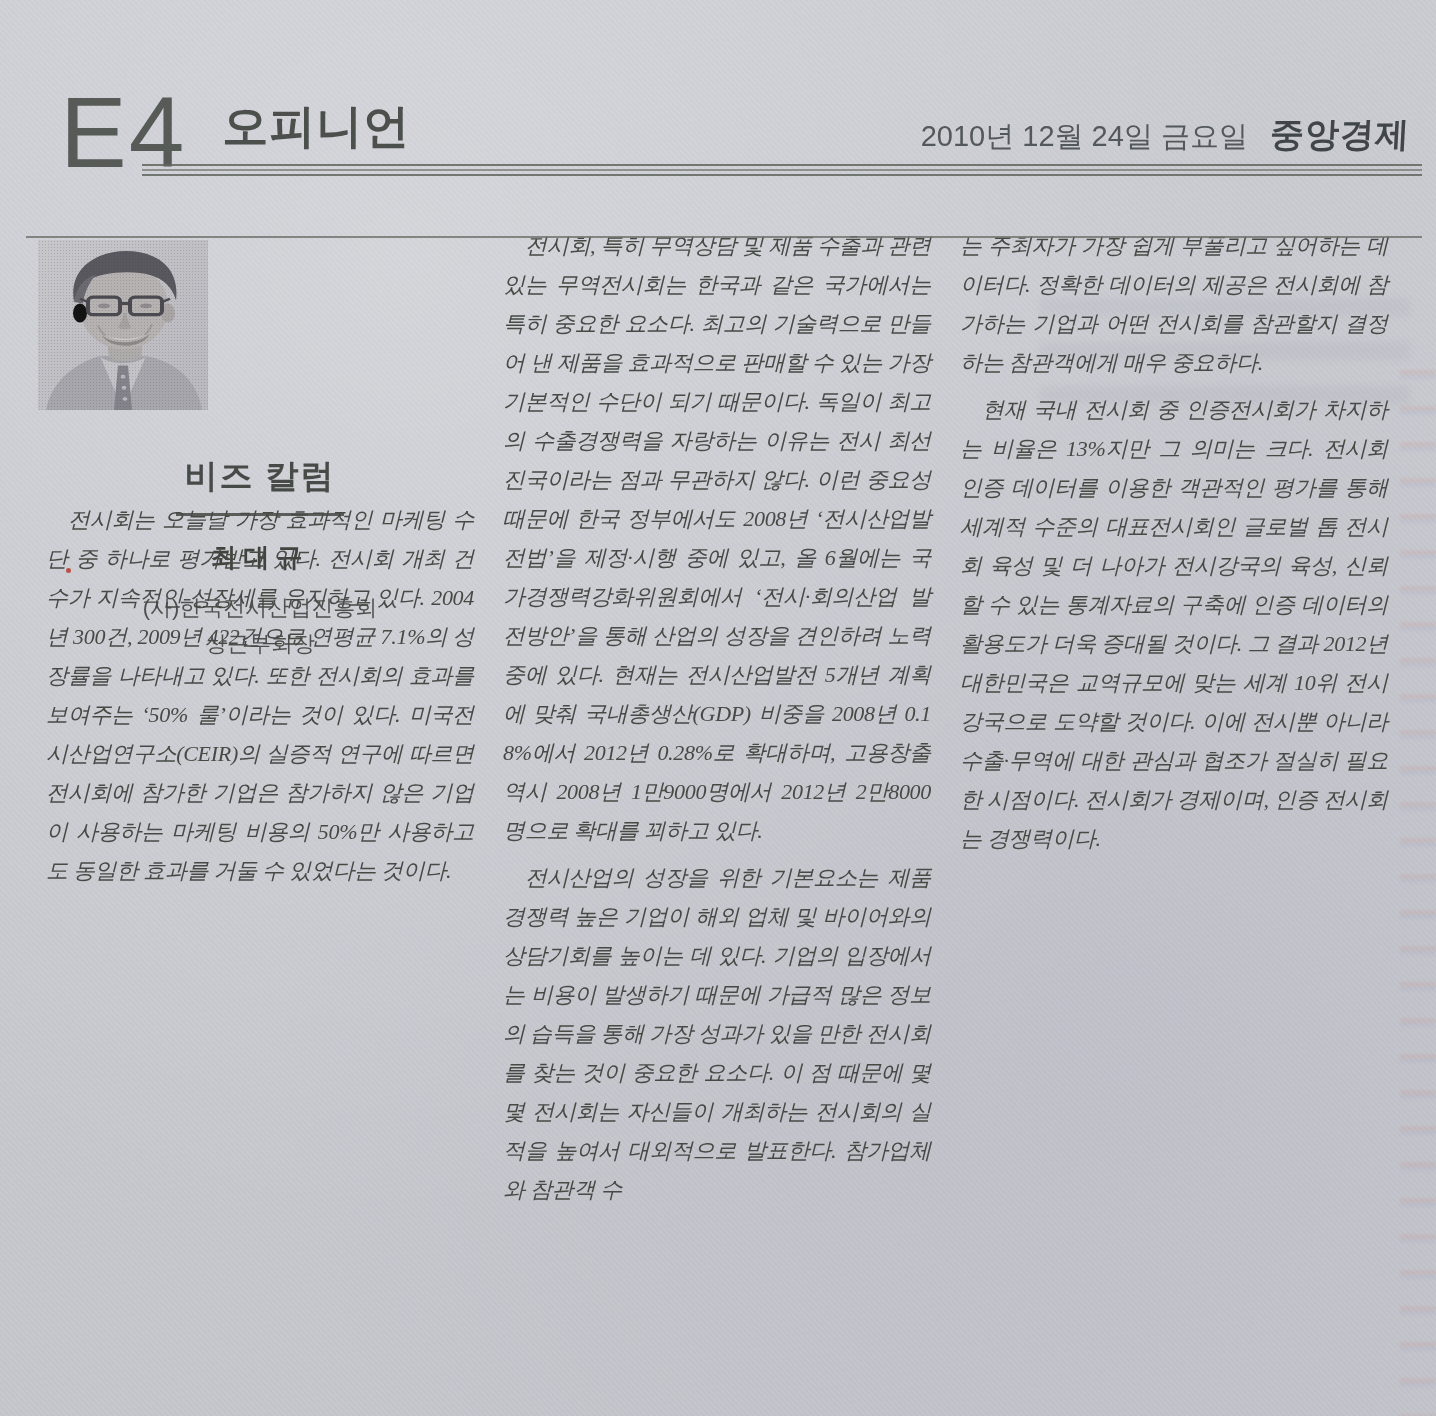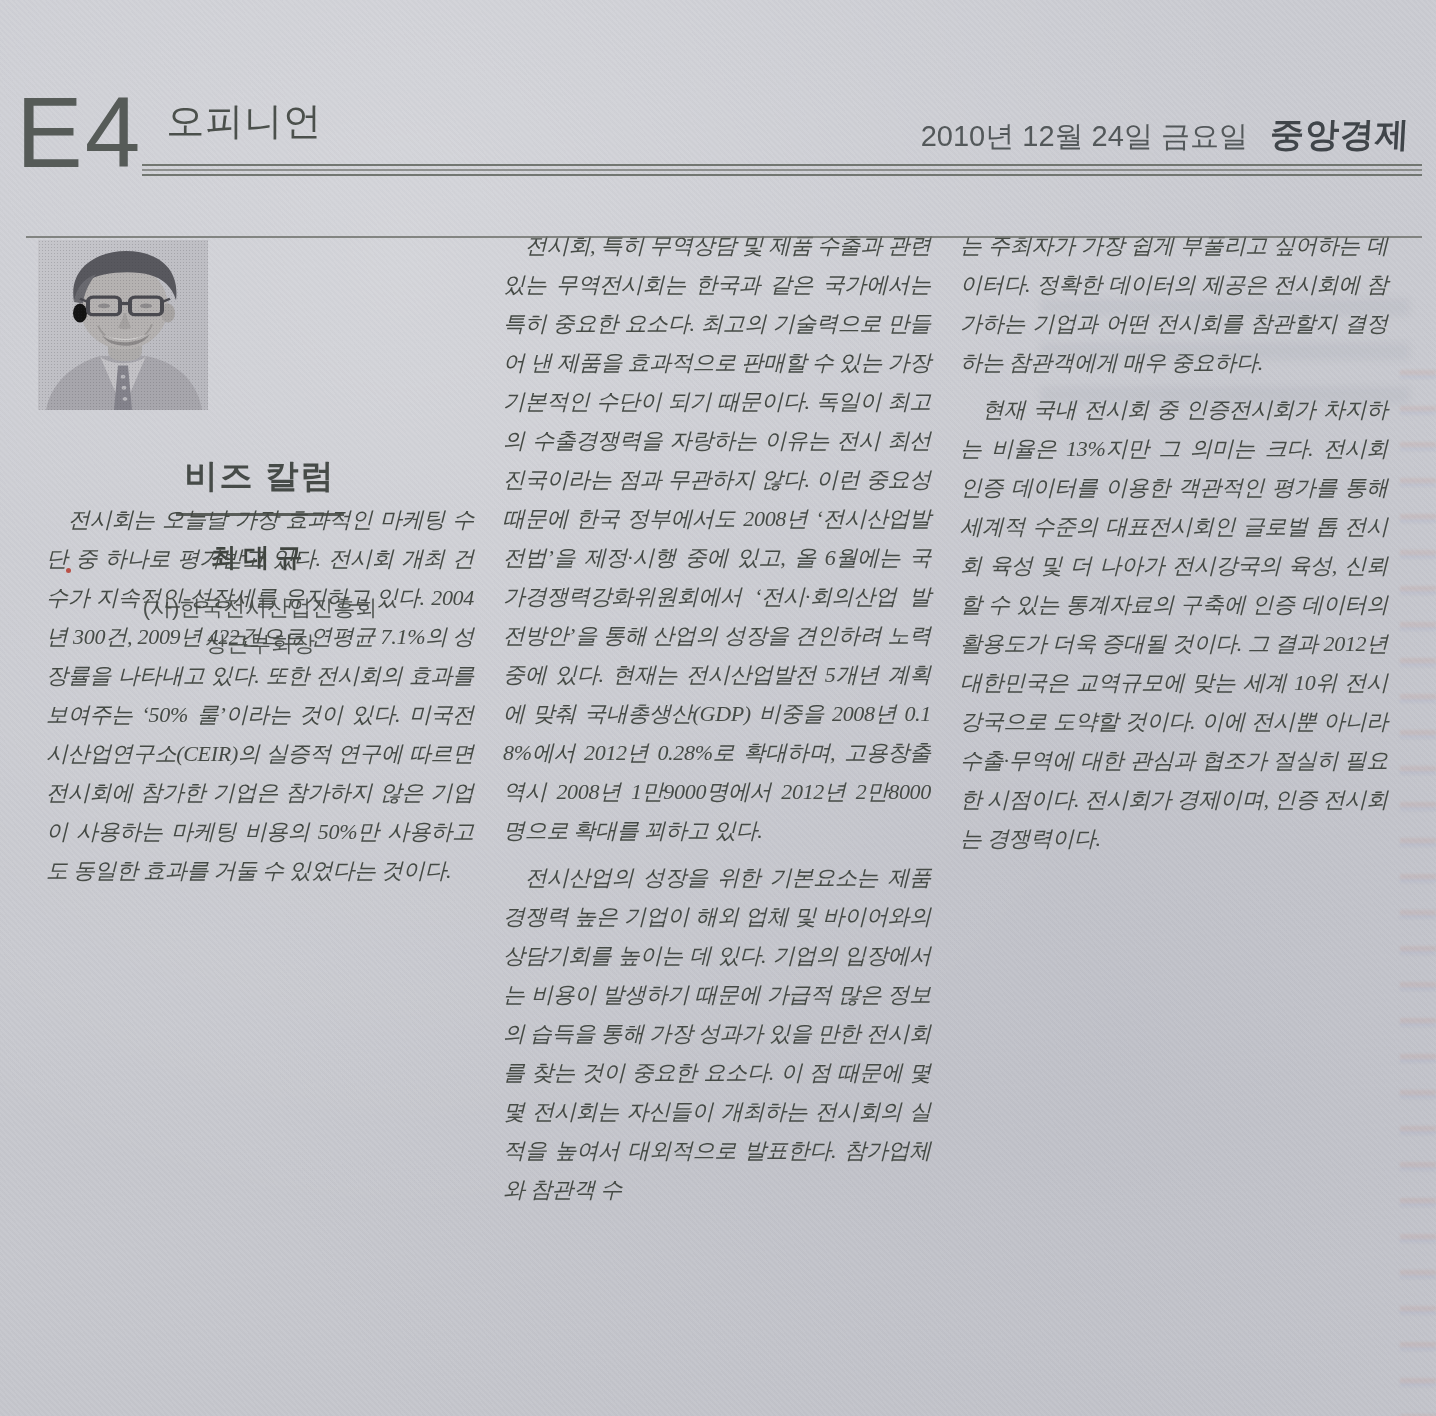--- a/index.html
+++ b/index.html
@@ -12,30 +12,30 @@
     position:relative;width:1436px;height:1416px;overflow:hidden;
     background:
       radial-gradient(ellipse at 28% 18%, rgba(255,255,255,.20), transparent 60%),
       radial-gradient(ellipse at 78% 72%, rgba(110,112,135,.08), transparent 55%),
       repeating-linear-gradient(47deg, rgba(255,255,255,.025) 0 2px, rgba(40,40,60,.02) 2px 4px),
       linear-gradient(#cbccd2,#c6c7cd);
   }
   
   .masthead{
     display:flex;align-items:flex-start;
-    padding:86px 26px 0 16px;
+    padding:86px 26px 0 60px;
     font-family:"Liberation Sans","DejaVu Sans",sans-serif;
   }
   .page-num{
     font-size:100px;line-height:.92;font-weight:400;
     color:#565b58;letter-spacing:2px;font-stretch:condensed;
   }
   .section{
-    font-size:38px;font-weight:400;color:#4b504c;
-    margin-left:24px;padding-top:10px;letter-spacing:1px;
+    font-size:46px;font-weight:700;color:#4b504c;
+    margin-left:36px;padding-top:10px;letter-spacing:1px;
   }
   .dateline{
     flex:1;text-align:right;padding-top:26px;
     font-size:29px;color:#53585a;letter-spacing:0;
     white-space:nowrap;
   }
   .pub{
     font-weight:800;font-size:34px;color:#40454a;margin-left:14px;
     letter-spacing:1px;transform:skewX(-3deg);display:inline-block;
   }

